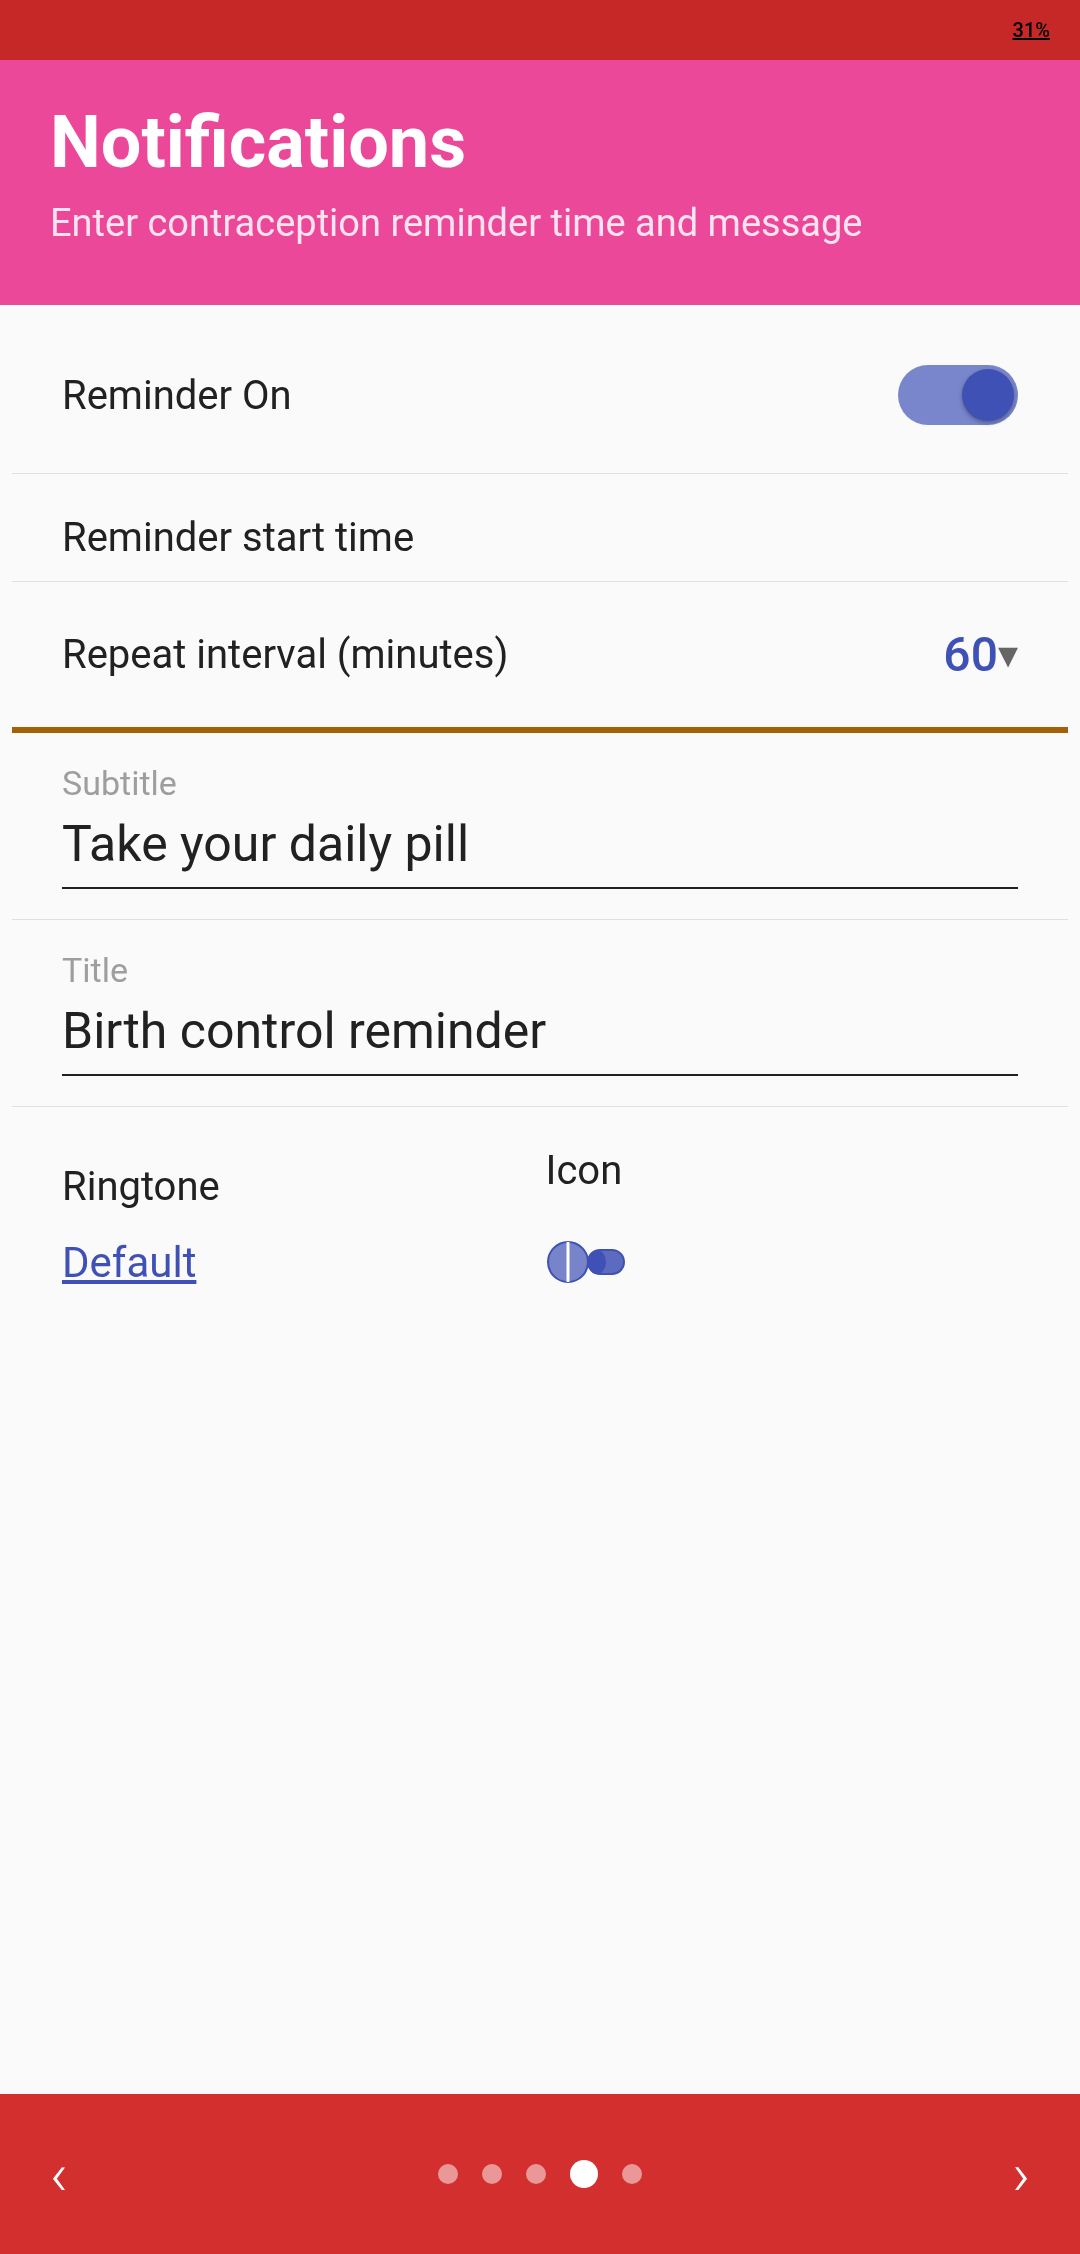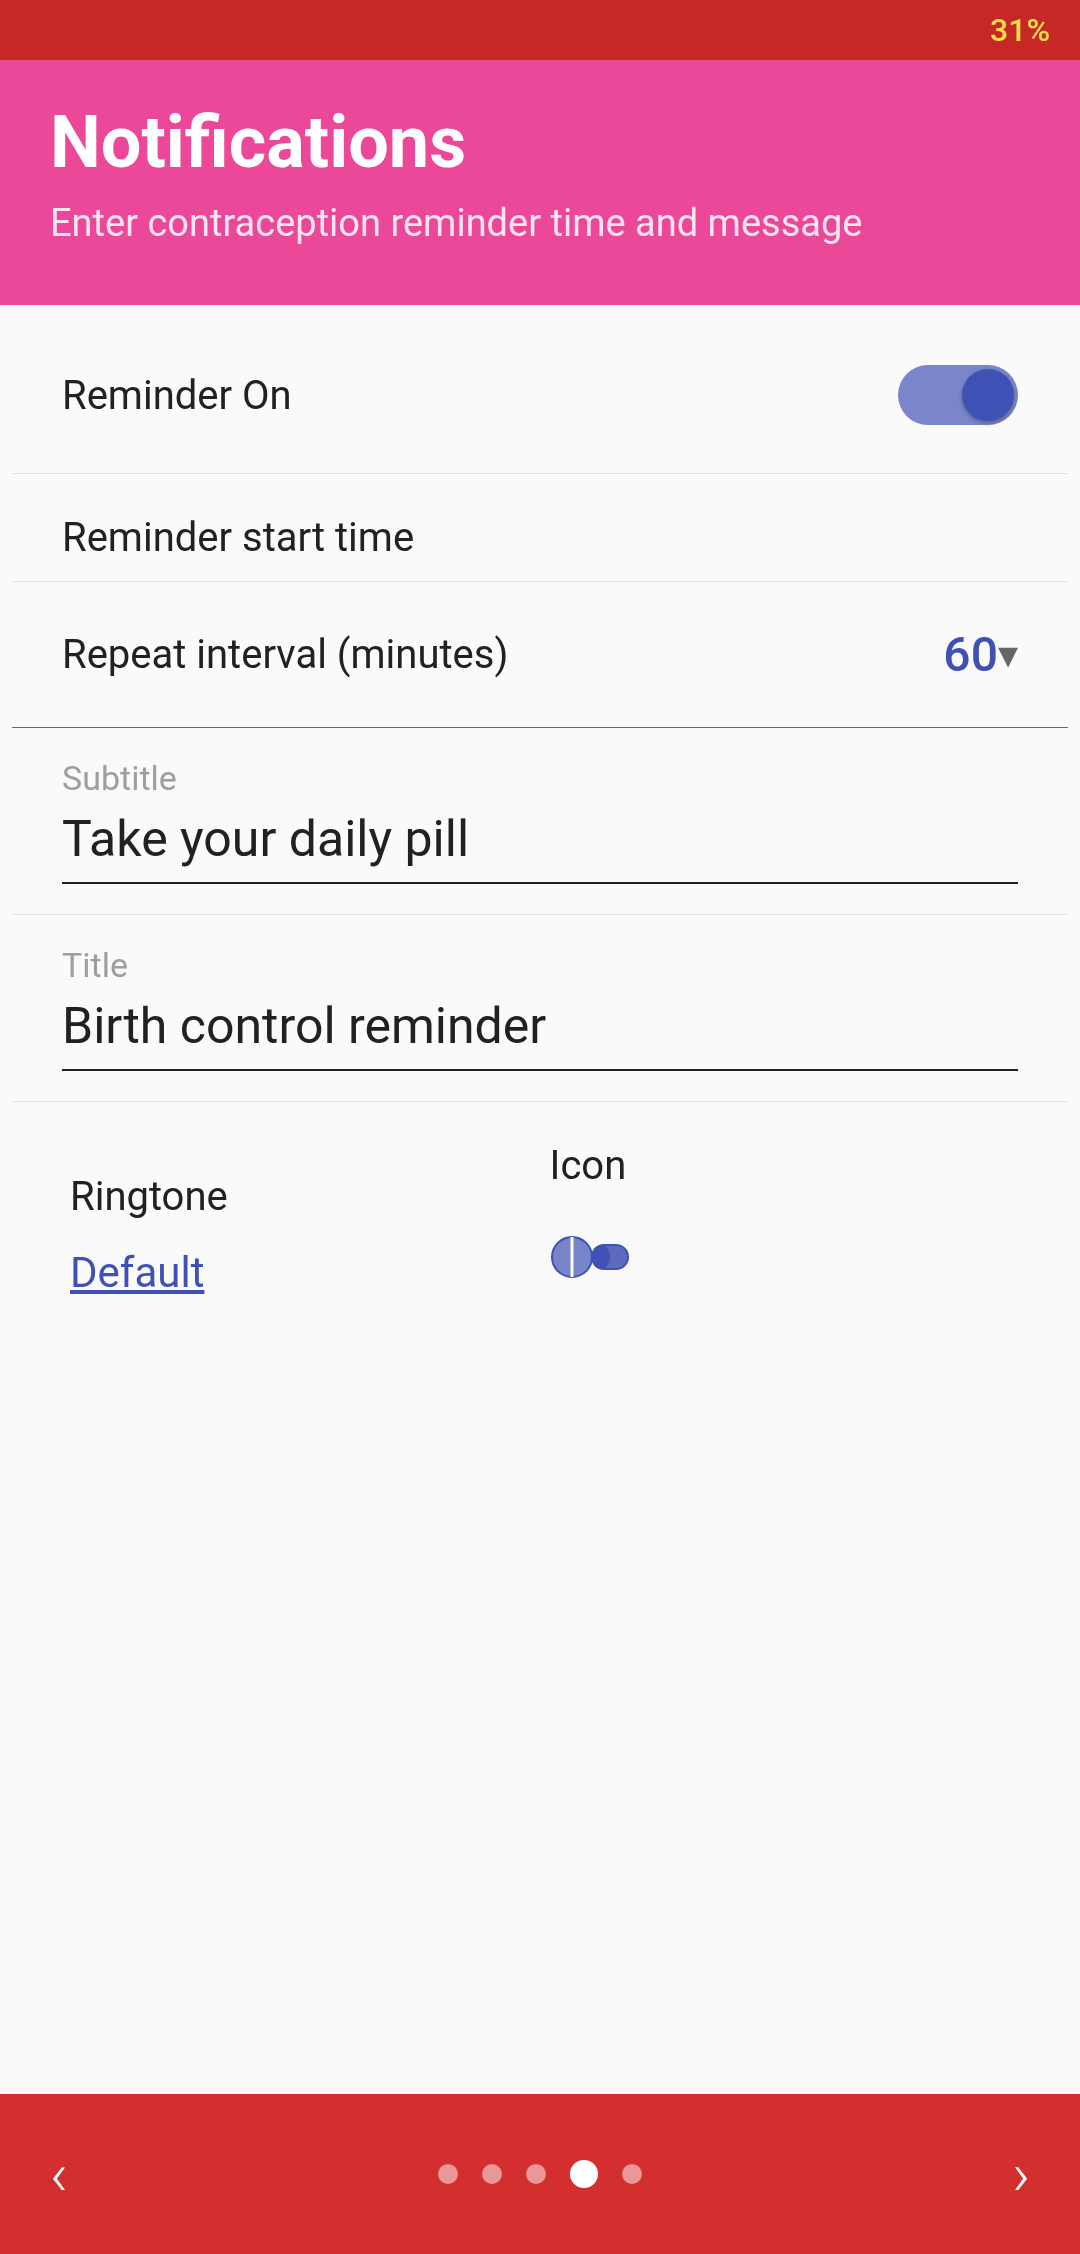--- a/index.html
+++ b/index.html
@@ -23,23 +23,24 @@
     .status-bar {
       background: #c62828;
       height: 60px;
       display: flex;
       align-items: center;
       justify-content: flex-end;
       padding: 0 30px;
     }
 
     .status-bar-text {
-      color: #fde047;
-      font-size: 32px;
+      color: #000000;
+      font-size: 20px;
       font-weight: 500;
+      text-decoration: underline;
     }
 
     
     .header {
       background: #ec4899;
       padding: 40px 50px 60px 50px;
     }
 
     .header-title {
       color: white;
@@ -128,21 +129,21 @@
       min-width: 200px;
       margin-bottom: 30px;
     }
 
     
     .repeat-row {
       display: flex;
       align-items: center;
       justify-content: space-between;
       padding: 44px 50px;
-      border-bottom: 1px solid #a16207;
+      border-bottom: 6px solid #a16207;
       background: #fafafa;
     }
 
     .repeat-label {
       font-size: 40px;
       color: #212121;
     }
 
     .repeat-value-container {
       display: flex;
@@ -186,23 +187,22 @@
     }
 
     
     .ringtone-icon-section {
       padding: 40px 50px;
       background: #fafafa;
     }
 
     .ringtone-icon-row {
       display: flex;
-      align-items: flex-end;
+      align-items: center;
       gap: 11px;
-      margin-left: 8px;
     }
 
     .ringtone-col {
       flex: 1;
     }
 
     .icon-col {
       flex: 1;
     }
 

